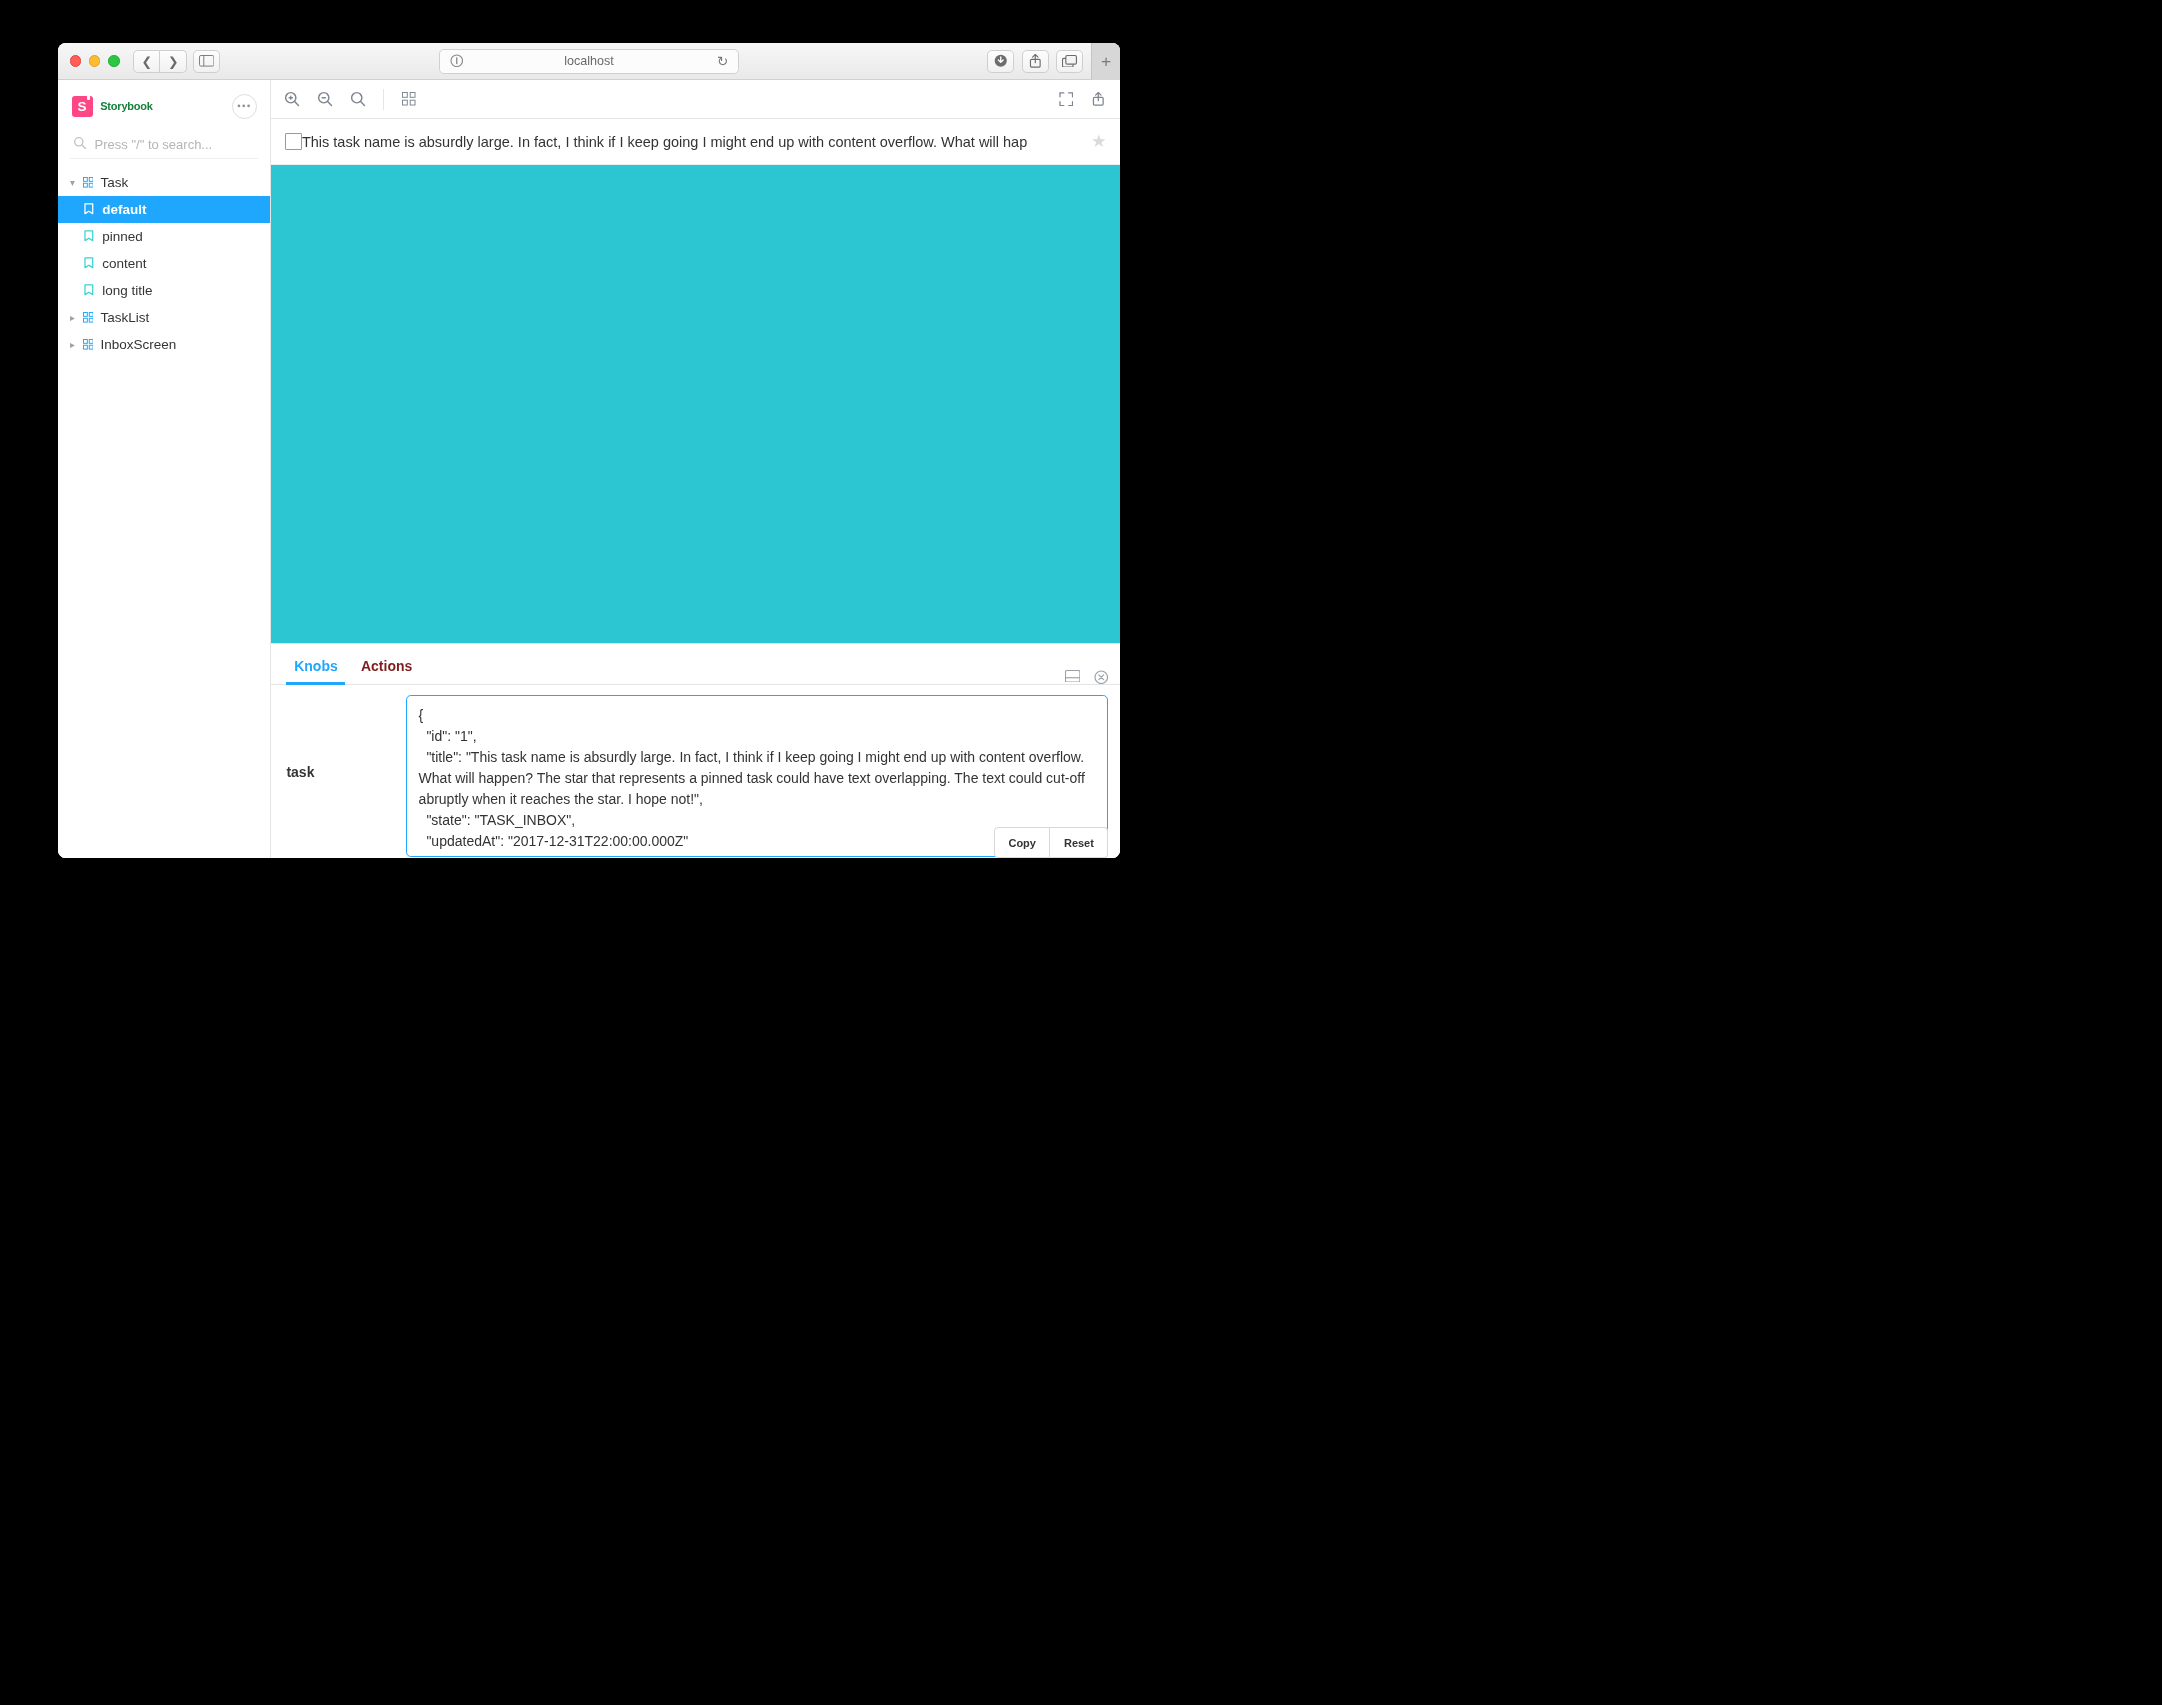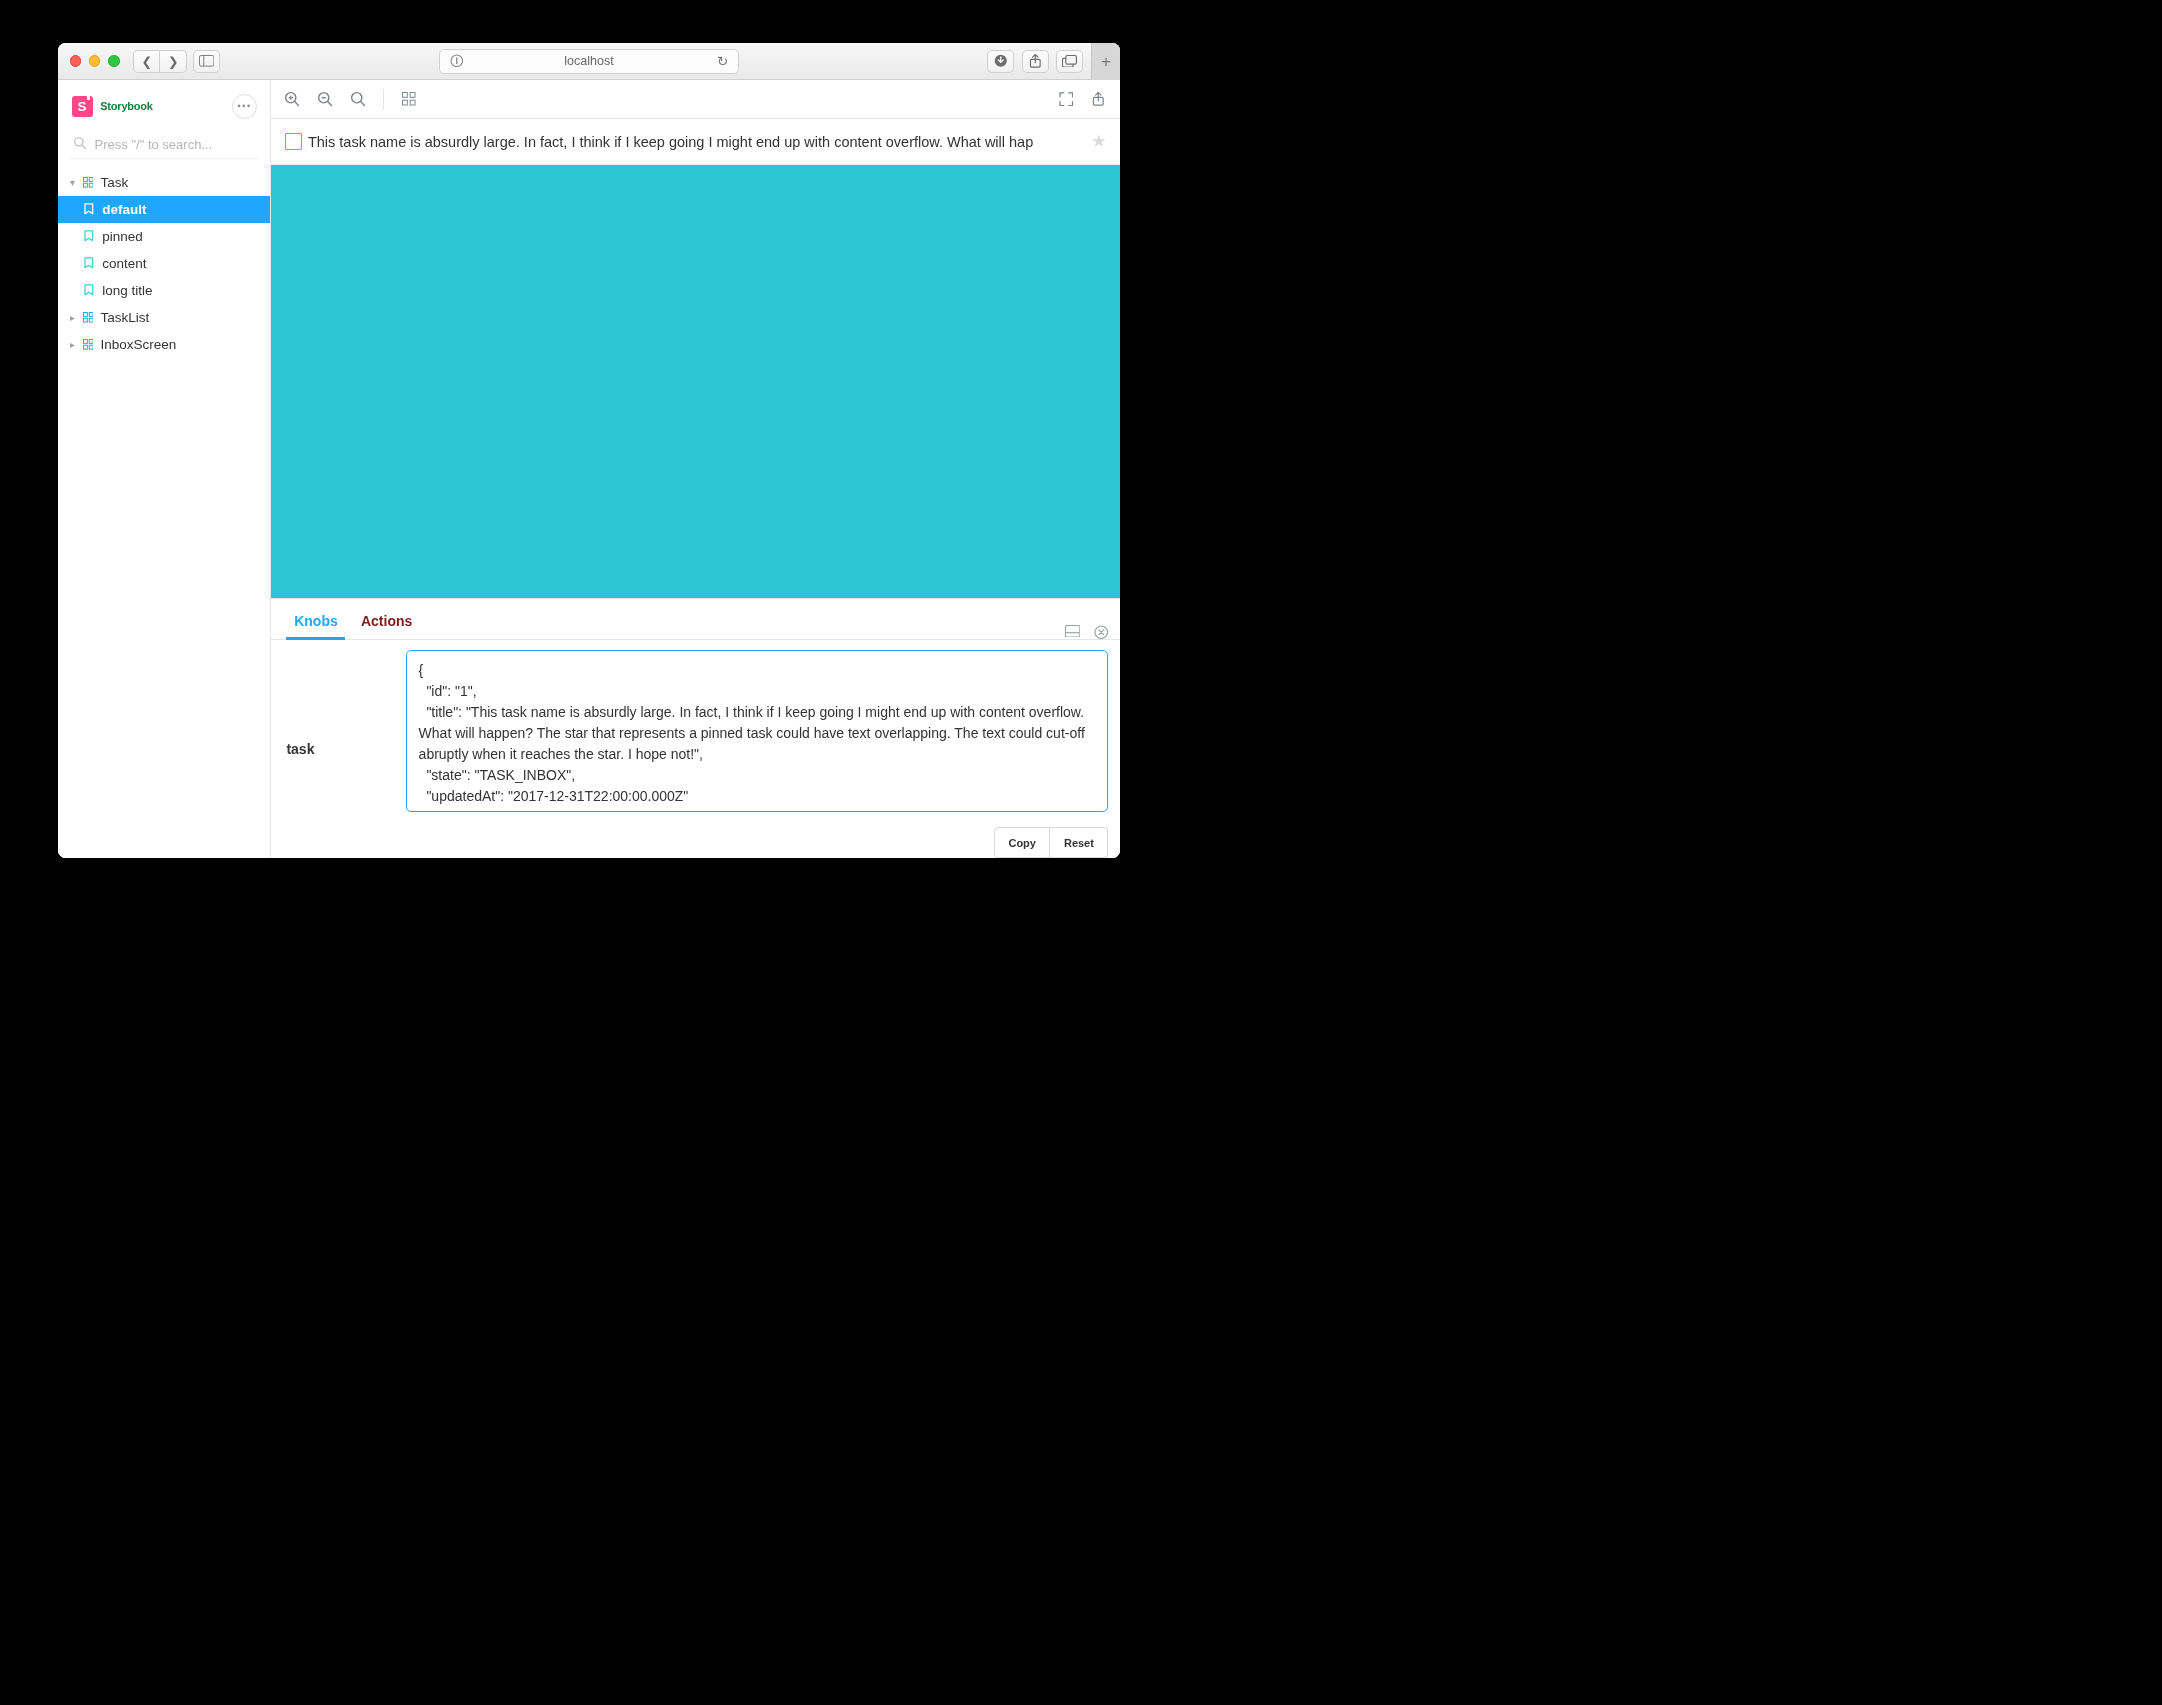--- a/index.html
+++ b/index.html
@@ -133,33 +133,33 @@
     height:39px; border-bottom:1px solid #e5e5e5;
     display:flex; align-items:center; padding:0 11.6px; gap:13.5px;
   }
   .tool-ico { width:19.3px; height:19.3px; color:#7d8590; display:flex;align-items:center;justify-content:center;}
   .tool-sep { width:1px; height:21px; background:#e5e5e5; margin:0 1.9px;}
   .toolbar .spacer{flex:1;}
 
   .canvas { flex:1; display:flex; flex-direction:column; min-height:0; overflow:hidden;}
   .task-row {
     height:46px; border-bottom:1px solid #eee;
-    display:flex; align-items:center; padding:0 13.5px; gap:6px;
+    display:flex; align-items:center; padding:0 13.5px; gap:0;
     font-size:14.5px; color:#333; white-space:nowrap; overflow:hidden;
   }
   .checkbox {
     width:17.4px;height:17.4px;border:1.9px solid #2cc5d2;border-radius:1px;flex:0 0 auto;
   }
   .task-title { overflow:hidden; text-overflow:clip; flex:1;}
   .star { flex:0 0 auto; color:#dadada; font-size:17.4px;}
   .teal-block { flex:1; background:#2cc5d2; }
 
   
   .addons {
-    height:260px;
+    height:215px;
     border-top:1px solid #e5e5e5;
     display:flex; flex-direction:column;
     background:#fff;
   }
   .addons-tabs {
     height:41px; display:flex; align-items:flex-end; padding:0 11.6px;
     border-bottom:1px solid #e5e5e5; position:relative;
   }
   .ad-tab { font-size:14px; font-weight:700; color:#7f1d1d; padding:9.7px 11.6px 9.7px 11.6px; cursor:pointer;}
   .ad-tab.active { color:#1ea7fd; position:relative;}

